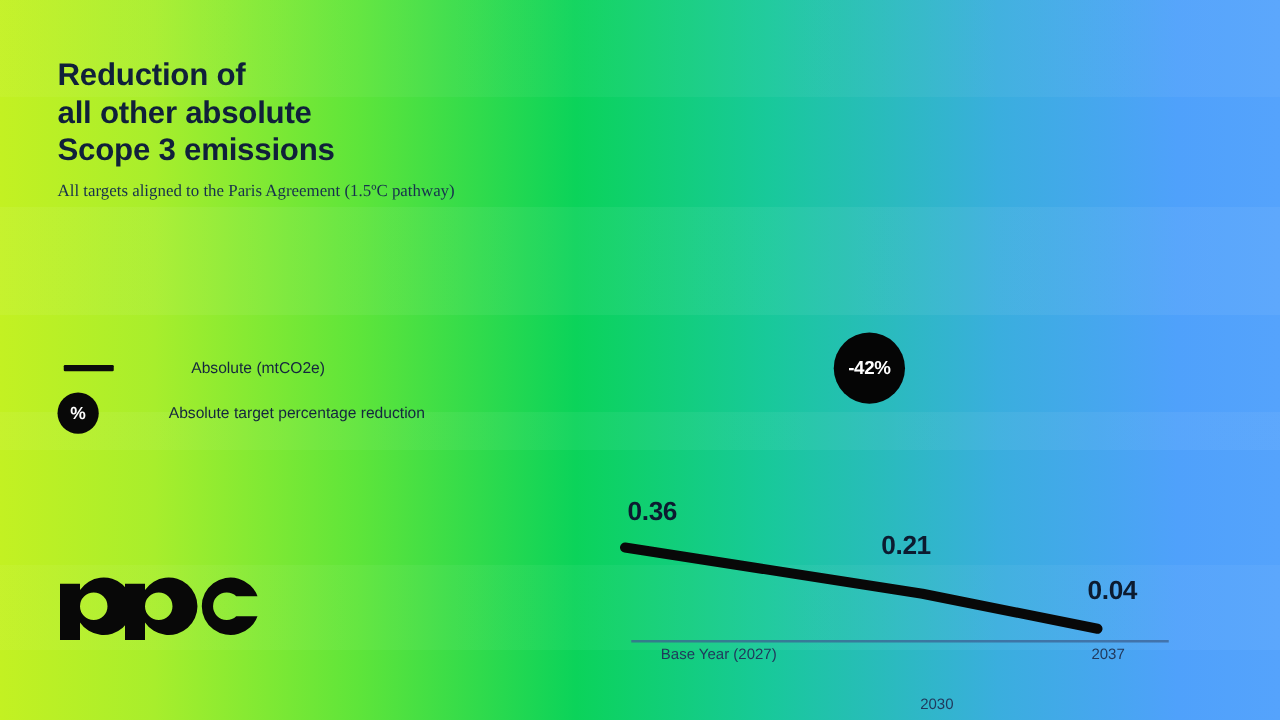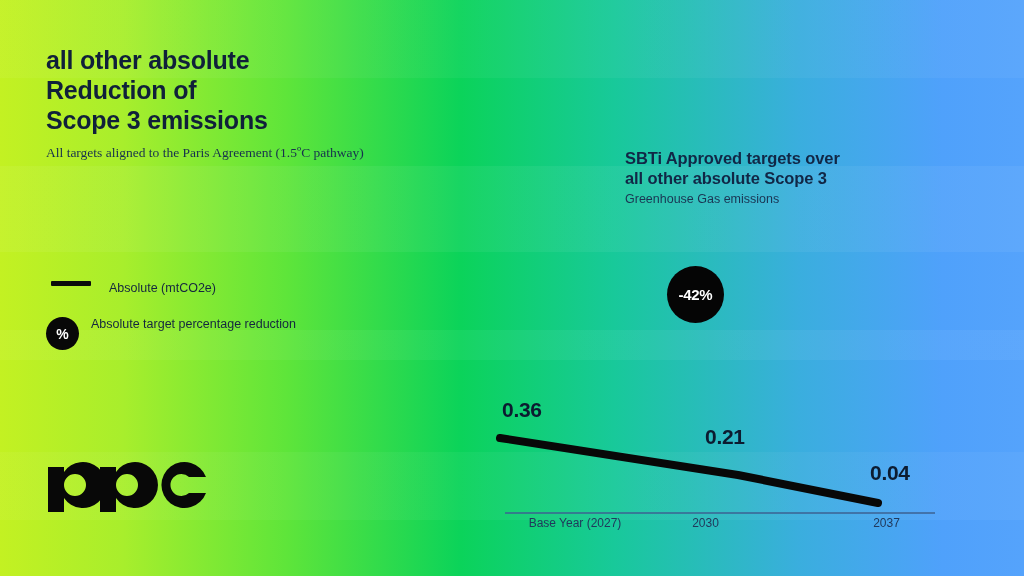--- a/index.html
+++ b/index.html
@@ -90,22 +90,23 @@
   }
 
   .legend {
     position: absolute;
     left: 46px;
     top: 281px;
     width: 360px;
   }
   .legend-row {
     display: flex;
-    align-items: flex-start;
+    align-items: center;
     height: 26px;
+    gap: 44px;
   }
   .legend-row.second { margin-top: 10px; }
   .legend-swatch-line {
     width: 40px;
     height: 5px;
     background: #0b0b0b;
     border-radius: 1px;
     margin-left: 5px;
   }
   .legend-label {
@@ -175,49 +176,44 @@
     opacity: 0.75;
   }
   .tick {
     position: absolute;
     top: 516px;
     color: #21395c;
     font-size: 12px;
     text-align: center;
   }
   #tick-0 { left: 505px; width: 140px; }
-  #tick-1 { left: 638px; width: 135px; }
+  #tick-1 { left: 682px; width: 135px; margin-top: 40px; }
   #tick-2 { left: 820px; width: 133px; }
 
   .logo {
     position: absolute;
     left: 48px;
     top: 455px;
   }
   .logo svg { display: block; }
 </style>
 </head>
 <body>
 
 <div id="slide">
 
   <div id="bands"></div>
 
   <div class="title-block">
+    <div class="title-line">Reduction of</div>
     <div class="title-line">all other absolute</div>
-    <div class="title-line">Reduction of</div>
     <div class="title-line">Scope 3 emissions</div>
     <div class="title-sub">All targets aligned to the Paris Agreement (1.5ºC pathway)</div>
   </div>
 
-  <div class="sbti-block">
-    <div class="sbti-line">SBTi Approved targets over</div>
-    <div class="sbti-line">all other absolute Scope 3</div>
-    <div class="sbti-sub">Greenhouse Gas emissions</div>
-  </div>
 
   <div class="legend">
     <div class="legend-row">
       <span class="legend-swatch-line"></span>
       <span class="legend-label">Absolute (mtCO2e)</span>
     </div>
     <div class="legend-row second">
       <span class="legend-pct-circle">%</span>
       <span class="legend-label">Absolute target percentage reduction</span>
     </div>

